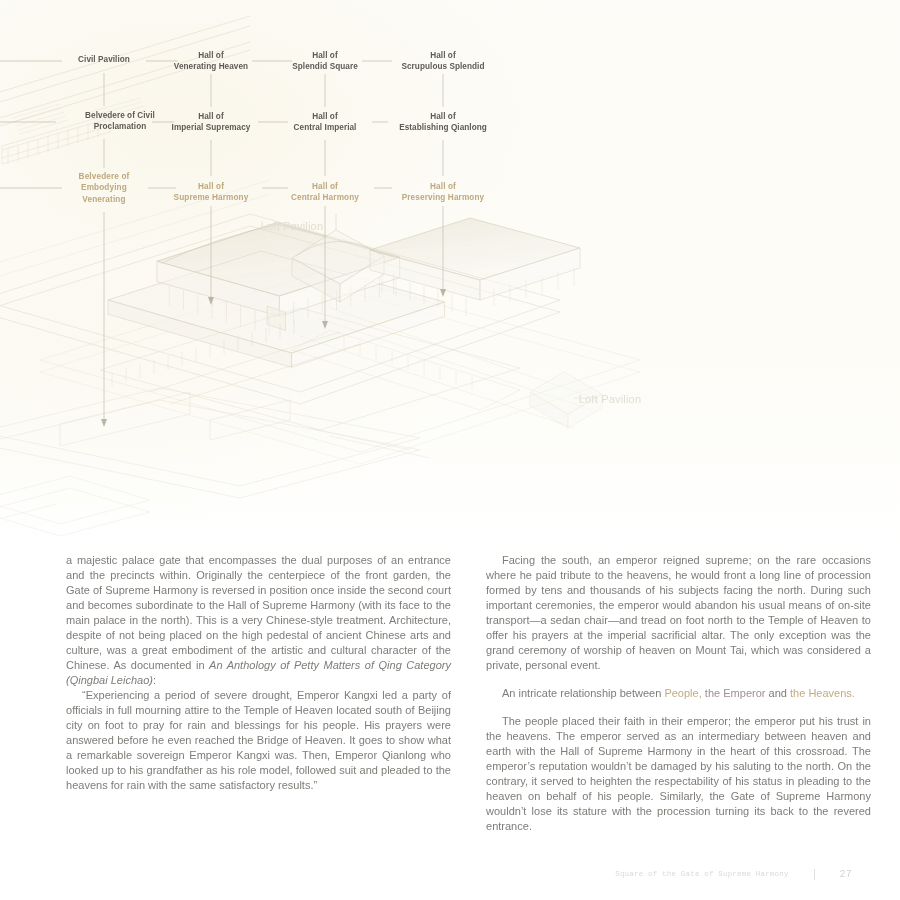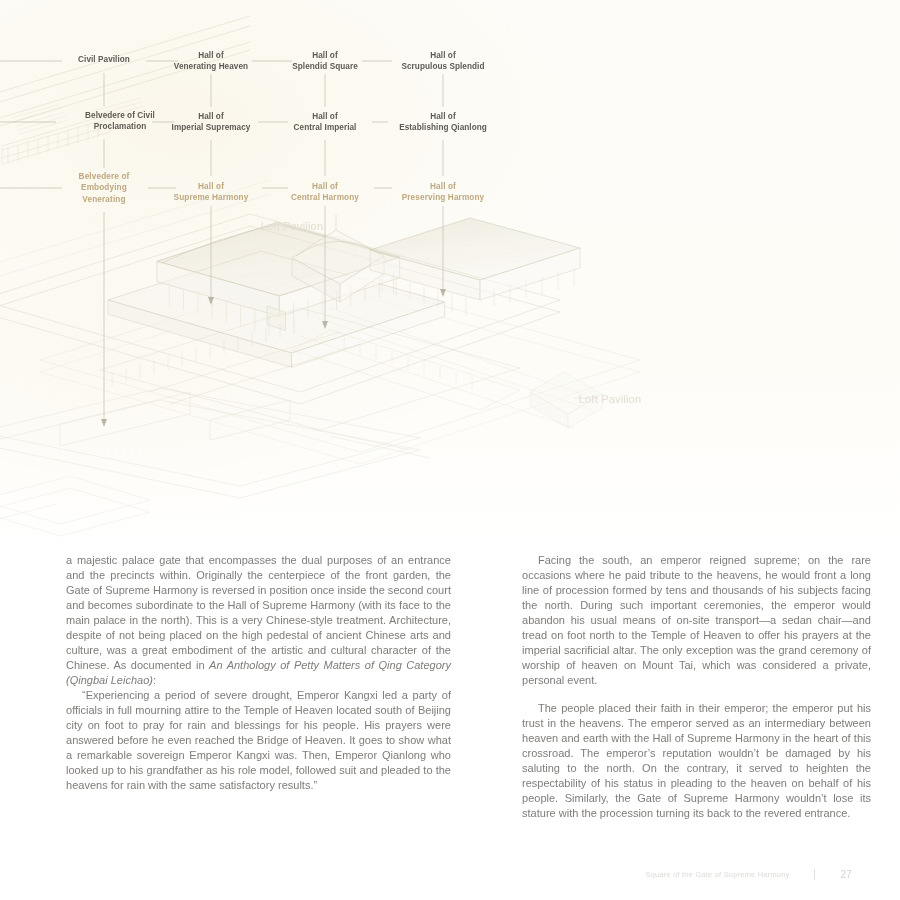--- a/index.html
+++ b/index.html
@@ -59,36 +59,37 @@
     width:385px;
     font-size:11px;
     line-height:15px;
     color:#7f7c78;
     text-align:justify;
     letter-spacing:.01px;
   }
   #col-left{left:66px;top:13px;}
   #col-right{left:486px;top:13px;}
   .col p{margin:0 0 0 0;}
-  .col p.indent{text-indent:16px;margin-left:36px;}
+  .col p.indent{text-indent:16px;}
   .col p.gap{margin-top:13px;}
   .quote{
     margin-top:14px;
     text-indent:16px;
   }
   .it{font-style:italic;}
   .kw-gold{color:#c2ab80;}
   .kw-plum{color:#9e8f93;}
 
   
   #footer{
     position:absolute;left:0;top:864px;width:900px;height:20px;
     display:flex;justify-content:flex-end;align-items:center;
     padding-right:48px;box-sizing:border-box;
     gap:12px;
+    font-family:Liberation Mono, monospace;
   }
   #footer-title{
     font-size:7.4px;color:#dcdad6;letter-spacing:.25px;
   }
   #footer-rule{
     width:1px;height:11px;background:#e2e0dc;margin:0 13px;
   }
   #footer-page{
     font-size:10px;color:#d5d3cf;letter-spacing:.2px;
   }
@@ -350,20 +351,21 @@
 
   <div id="body">
 
     <div class="col" id="col-left">
       <p><span>a majestic palace gate that encompasses the dual purposes of an entrance and the precincts within. Originally the centerpiece of the front garden, the Gate of Supreme Harmony is reversed in position once inside the second court and becomes subordinate to the Hall of Supreme Harmony (with its face to the main palace in the north). This is a very Chinese-style treatment. Architecture, despite of not being placed on the high pedestal of ancient Chinese arts and culture, was a great embodiment of the artistic and cultural character of the Chinese.  As documented in </span><span class="it">An Anthology of Petty Matters of Qing Category (Qingbai Leichao)</span><span>:</span></p>
       <p class="quote">“Experiencing a period of severe drought, Emperor Kangxi led a party of officials in full mourning attire to the Temple of Heaven located south of Beijing city on foot to pray for rain and blessings for his people. His prayers were answered before he even reached the Bridge of Heaven. It goes to show what a remarkable sovereign Emperor Kangxi was. Then, Emperor Qianlong who looked up to his grandfather as his role model, followed suit and pleaded to the heavens for rain with the same satisfactory results.”</p>
     </div>
 
     <div class="col" id="col-right">
       <p class="indent">Facing the south, an emperor reigned supreme; on the rare occasions where he paid tribute to the heavens, he would front a long line of procession formed by tens and thousands of his subjects facing the north. During such important ceremonies, the emperor would abandon his usual means of on-site transport—a sedan chair—and tread on foot north to the Temple of Heaven to offer his prayers at the imperial sacrificial altar. The only exception was the grand ceremony of worship of heaven on Mount Tai, which was considered a private, personal event.</p>
+      <p class="indent gap"><span>An intricate relationship between </span><span class="kw-gold">People,</span><span class="kw-plum"> the Emperor</span><span> and </span><span class="kw-gold">the Heavens.</span></p>
       <p class="indent gap">The people placed their faith in their emperor; the emperor put his trust in the heavens. The emperor served as an intermediary between heaven and earth with the Hall of Supreme Harmony in the heart of this crossroad. The emperor’s reputation wouldn’t be damaged by his saluting to the north. On the contrary, it served to heighten the respectability of his status in pleading to the heaven on behalf of his people. Similarly, the Gate of Supreme Harmony wouldn’t lose its stature with the procession turning its back to the revered entrance.</p>
     </div>
   </div>
 
   <div id="footer">
     <span id="footer-title">Square of the Gate of Supreme Harmony</span>
     <span id="footer-rule"></span>
     <span id="footer-page">27</span>
   </div>
 

